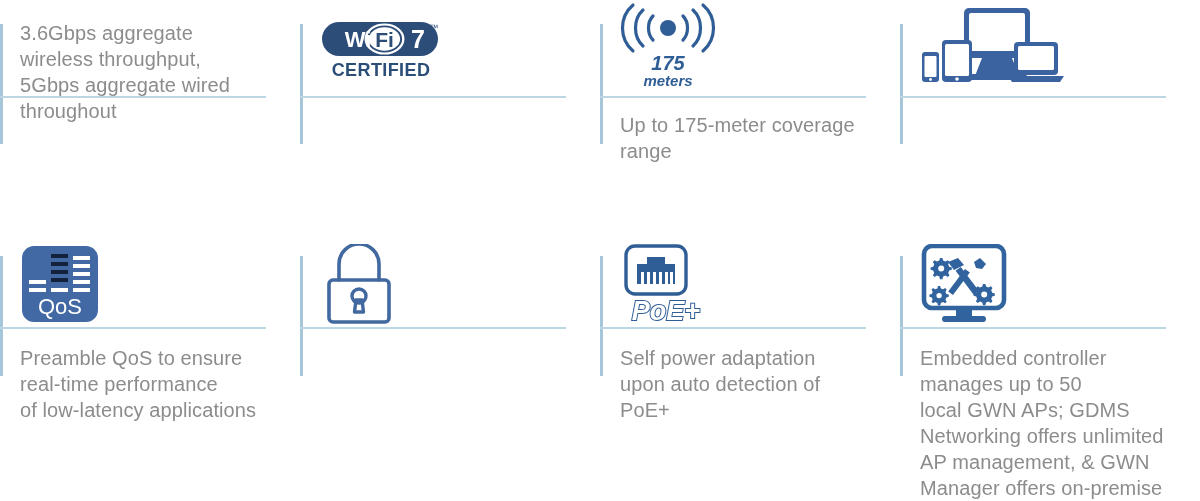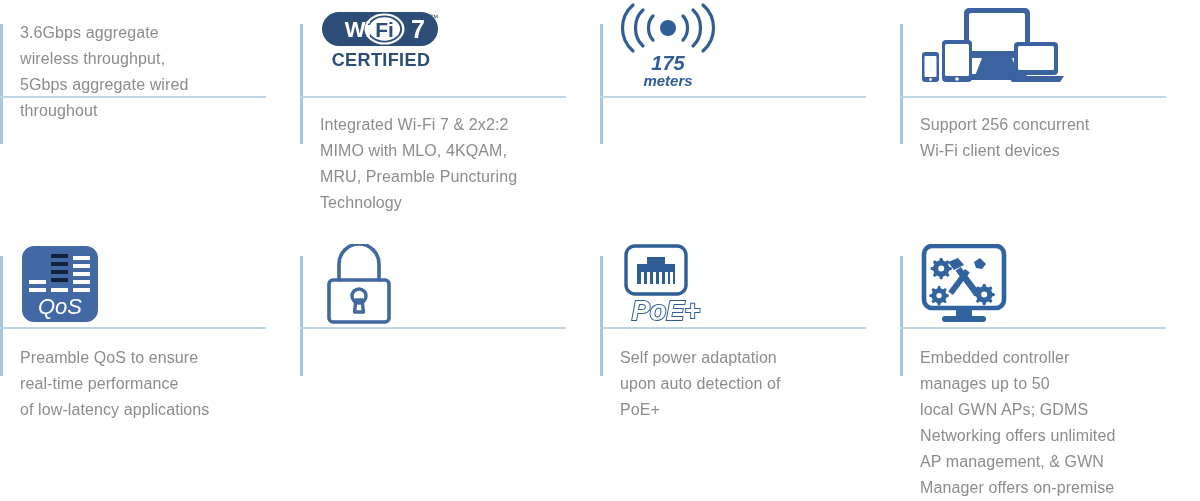--- a/index.html
+++ b/index.html
@@ -59,21 +59,21 @@
     width: 266px;
     height: 2px;
     background: #bcd6e4;
   }
   .row1 .cell-divider { top: 96px; }
   .row2 .cell-divider { top: 97px; }
 
   .feature-text {
     margin-top: 20px;
     padding-left: 6px;
-    font-size: 16px;
+    font-size: 20px;
     line-height: 26px;
     color: #8c8c8c;
     letter-spacing: 0.1px;
     white-space: pre-line;
     width: 278px;
   }
   .row2 .feature-text { margin-top: 18px; }
 
   
   .icon-svg { display: block; }
@@ -81,27 +81,27 @@
   
   .mimo-badge {
     position: relative;
     width: 60px;
     height: 76px;
   }
   .wifi-badge {
     position: relative;
     width: 118px;
     height: 62px;
-    margin-top: 10px;
+    margin-top: 20px;
   }
 
   .gigabit-wrap { width: 104px; height: 88px; }
   .range-wrap   { width: 92px;  height: 88px; }
   .devices-wrap { width: 140px; height: 86px; }
-  .qos-wrap     { width: 78px;  height: 78px; font-style: italic; }
+  .qos-wrap     { width: 78px;  height: 78px; }
   .lock-wrap    { width: 76px;  height: 82px; }
   .poe-wrap     { width: 92px;  height: 84px; }
   .mgmt-wrap    { width: 86px;  height: 84px; }
 </style>
 </head>
 <body>
 
 <div class="feature-grid">
 
   <div class="feature-cell row1">
@@ -127,24 +127,20 @@
           <ellipse cx="64.5" cy="17" rx="15.6" ry="11.8" fill="#ffffff"></ellipse>
           <text x="38" y="25" text-anchor="middle" font-family="'Liberation Sans', sans-serif" font-size="22" font-weight="bold" fill="#ffffff">Wi</text>
           <text x="64.5" y="25" text-anchor="middle" font-family="'Liberation Sans', sans-serif" font-size="21" font-weight="bold" fill="#2b4d77">Fi</text>
           <text x="98" y="26" text-anchor="middle" font-family="'Liberation Sans', sans-serif" font-size="25" font-weight="bold" fill="#ffffff">7</text>
           <text x="114" y="9" text-anchor="middle" font-family="'Liberation Sans', sans-serif" font-size="9" fill="#2b4d77">™</text>
           <text x="61" y="54" text-anchor="middle" font-family="'Liberation Sans', sans-serif" font-size="18" font-weight="bold" letter-spacing="0.4" fill="#2b4d77">CERTIFIED</text>
         </svg>
       </div>
 
     </div>
-    <div class="feature-text">Integrated Wi-Fi 7 &amp; 2x2:2
-MIMO with MLO, 4KQAM,
-MRU, Preamble Puncturing
-Technology</div>
   </div>
 
   <div class="feature-cell row1">
     <div class="cell-rule"></div>
     <div class="cell-divider"></div>
     <div class="icon-area">
       <div class="range-wrap">
         <svg class="icon-svg" width="96" height="88" viewBox="0 0 96 88">
           <circle cx="48" cy="26" r="8" fill="#2f5d96"></circle>
           <g fill="none" stroke="#2f5d96" stroke-width="3.2" stroke-linecap="round">
@@ -153,20 +149,22 @@
             <path d="M23 8 C13 17, 13 35, 23 44"></path>
             <path d="M73 8 C83 17, 83 35, 73 44"></path>
             <path d="M13 3 C-1 15, -1 37, 13 49"></path>
             <path d="M83 3 C97 15, 97 37, 83 49"></path>
           </g>
           <text x="48" y="68" text-anchor="middle" font-family="'Liberation Sans', sans-serif" font-size="20" font-weight="bold" font-style="italic" fill="#2f5d96">175</text>
           <text x="48" y="84" text-anchor="middle" font-family="'Liberation Sans', sans-serif" font-size="15" font-weight="bold" font-style="italic" fill="#2f5d96">meters</text>
         </svg>
       </div>
     </div>
+    <div class="feature-text">Up to 175-meter coverage
+range</div>
   </div>
 
   <div class="feature-cell row1">
     <div class="cell-rule"></div>
     <div class="cell-divider"></div>
     <div class="icon-area">
       <div class="devices-wrap">
         <svg class="icon-svg" width="144" height="86" viewBox="0 0 144 86">
 
           <rect x="44" y="6" width="66" height="50" rx="5" fill="#3a63a0"></rect>
@@ -181,22 +179,20 @@
           <rect x="2" y="50" width="17" height="30" rx="3" fill="#3a63a0"></rect>
           <rect x="4.5" y="54" width="12" height="21" rx="1" fill="#ffffff"></rect>
           <circle cx="10.5" cy="77.5" r="1.4" fill="#ffffff"></circle>
 
           <rect x="94" y="40" width="44" height="33" rx="4" fill="#3a63a0"></rect>
           <rect x="98" y="44" width="36" height="24" rx="1.5" fill="#ffffff"></rect>
           <path d="M88 74 L144 74 L140 80 L92 80 Z" fill="#3a63a0"></path>
         </svg>
       </div>
     </div>
-    <div class="feature-text">Support 256 concurrent
-Wi-Fi client devices</div>
   </div>
 
   <div class="feature-cell row2">
     <div class="cell-rule"></div>
     <div class="cell-divider"></div>
     <div class="icon-area">
       <div class="qos-wrap">
         <svg class="icon-svg" width="80" height="80" viewBox="0 0 80 80">
           <rect x="2" y="2" width="76" height="76" rx="12" fill="#4269a4"></rect>
           <g fill="#ffffff">

